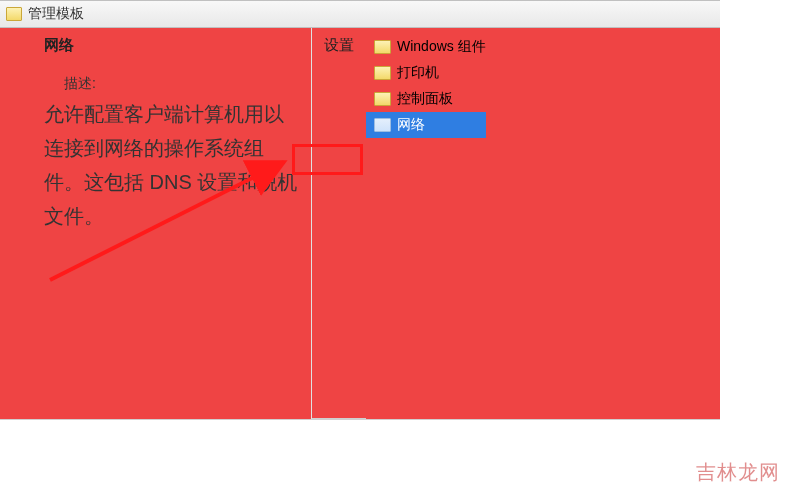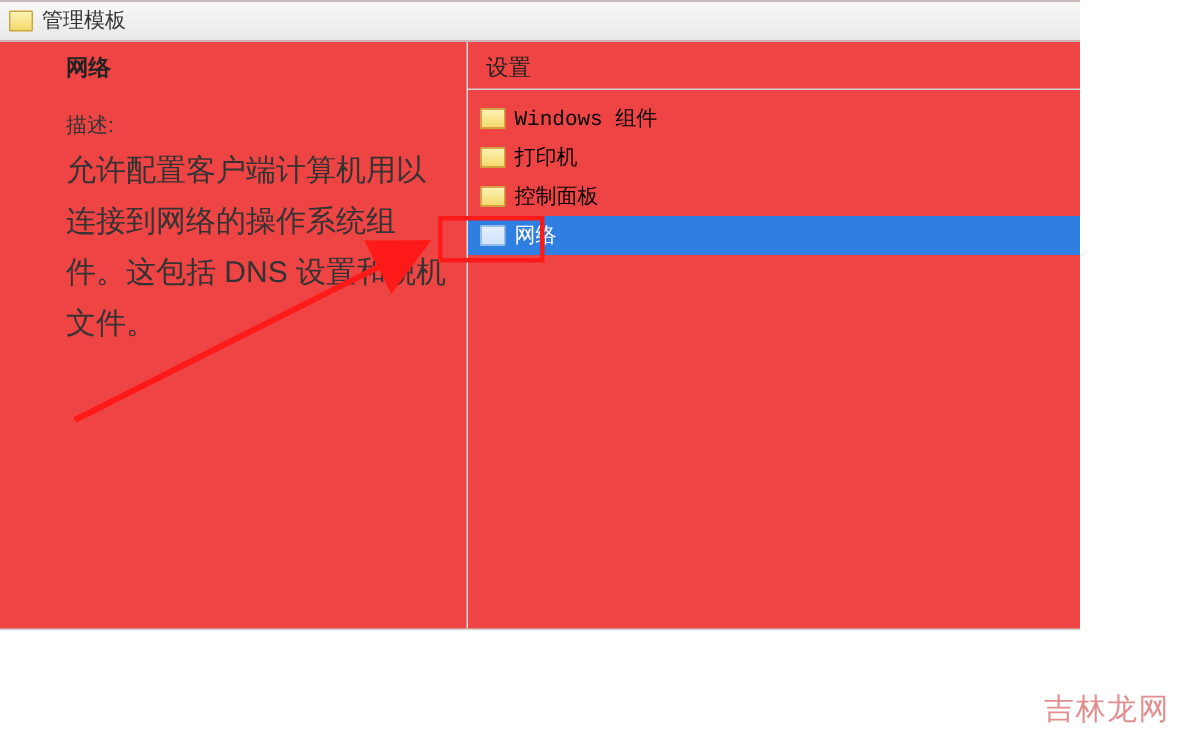--- a/index.html
+++ b/index.html
@@ -57,31 +57,31 @@
   .left-header {
     font-weight: bold;
     color: #222;
     margin-bottom: 20px;
     font-size: 15px;
   }
   .desc-label {
     color: #333;
     font-size: 14px;
     margin-bottom: 4px;
+    margin-left: 20px;
   }
   .desc-text {
     color: #333;
     font-size: 20px;
     line-height: 1.7;
   }
   .right-pane {
     flex: 1;
     display: flex;
-    flex-direction: column;
-    font-family: Liberation Mono, monospace;
+    flex-direction: row;
   }
   .right-header {
     padding: 8px 12px 4px 12px;
     font-size: 15px;
     color: #222;
     border-bottom: 1px solid #d0d0d0;
   }
   .item-list {
     padding-top: 6px;
   }

